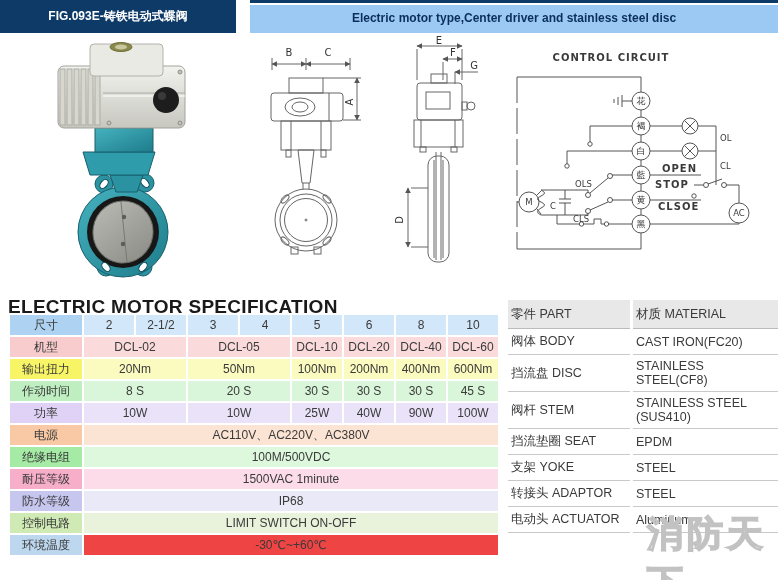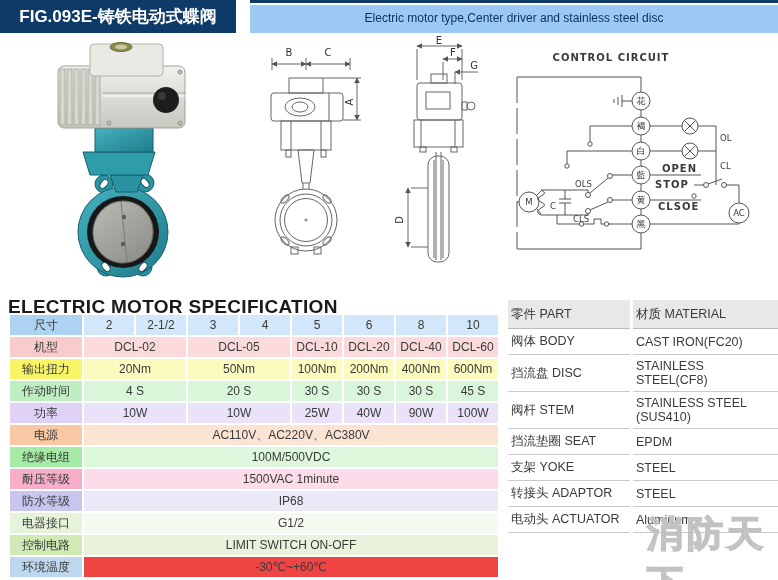--- a/index.html
+++ b/index.html
@@ -1,20 +1,20 @@
 <!DOCTYPE html>
 <html><head>
 <meta charset="utf-8">
 <style>
   html,body{margin:0;padding:0;background:#fff;}
   #page{position:relative;width:778px;height:580px;background:#fff;overflow:hidden;
         font-family:"Liberation Sans","DejaVu Sans",sans-serif;color:#333;}
   
-  .hbar{position:absolute;top:0;height:33px;display:flex;align-items:center;justify-content:center;box-sizing:border-box;}
-  #hbar-left{left:0;width:236px;background:#0e3a68;color:#ffffff;font-size:17px;font-weight:bold;}
+  .hbar{position:absolute;top:0;height:33px;display:flex;align-items:center;justify-content:center;box-sizing:border-box;font-weight:bold;}
+  #hbar-left{left:0;width:236px;background:#0e3a68;color:#ffffff;font-size:12px;font-weight:bold;}
   #hbar-right{left:250px;width:528px;background:#9cc9f3;color:#0b2f5c;font-size:12px;
               border-top:3px solid #0e3a68;box-shadow:inset 0 2px 0 #ffffff;}
   
   #photo-wrap{position:absolute;left:8px;top:36px;width:237px;height:256px;}
   #drawings-wrap{position:absolute;left:245px;top:36px;width:265px;height:256px;}
   #circuit-wrap{position:absolute;left:505px;top:36px;width:273px;height:256px;}
   svg{display:block}
   svg text{font-family:"DejaVu Sans","Liberation Sans",sans-serif;fill:#333;}
   .dim-t{font-size:10px;}
   .cir-t{font-size:10px;letter-spacing:1px;font-weight:bold;fill:#3a3a3a;}
@@ -307,21 +307,21 @@
       <td class="lab">输出扭力</td>
       <td class="val" colspan="2">20Nm</td>
       <td class="val" colspan="2">50Nm</td>
       <td class="val">100Nm</td>
       <td class="val">200Nm</td>
       <td class="val">400Nm</td>
       <td class="val">600Nm</td>
     </tr>
     <tr class="r-time">
       <td class="lab">作动时间</td>
-      <td class="val" colspan="2">4 S</td>
+      <td class="val" colspan="2">8 S</td>
       <td class="val" colspan="2">20 S</td>
       <td class="val">30 S</td>
       <td class="val">30 S</td>
       <td class="val">30 S</td>
       <td class="val">45 S</td>
     </tr>
     <tr class="r-power">
       <td class="lab">功率</td>
       <td class="val" colspan="2">10W</td>
       <td class="val" colspan="2">10W</td>
@@ -338,24 +338,20 @@
       <td class="lab">绝缘电组</td>
       <td class="val" colspan="8">100M/500VDC</td>
     </tr>
     <tr class="r-with">
       <td class="lab">耐压等级</td>
       <td class="val" colspan="8">1500VAC 1minute</td>
     </tr>
     <tr class="r-water">
       <td class="lab">防水等级</td>
       <td class="val" colspan="8">IP68</td>
-    </tr>
-    <tr class="r-cond">
-      <td class="lab">电器接口</td>
-      <td class="val" colspan="8">G1/2</td>
     </tr>
     <tr class="r-ctrl">
       <td class="lab">控制电路</td>
       <td class="val" colspan="8">LIMIT SWITCH ON-OFF</td>
     </tr>
     <tr class="r-amb">
       <td class="lab">环境温度</td>
       <td class="val" colspan="8">-30℃~+60℃</td>
     </tr>
   </tbody>

